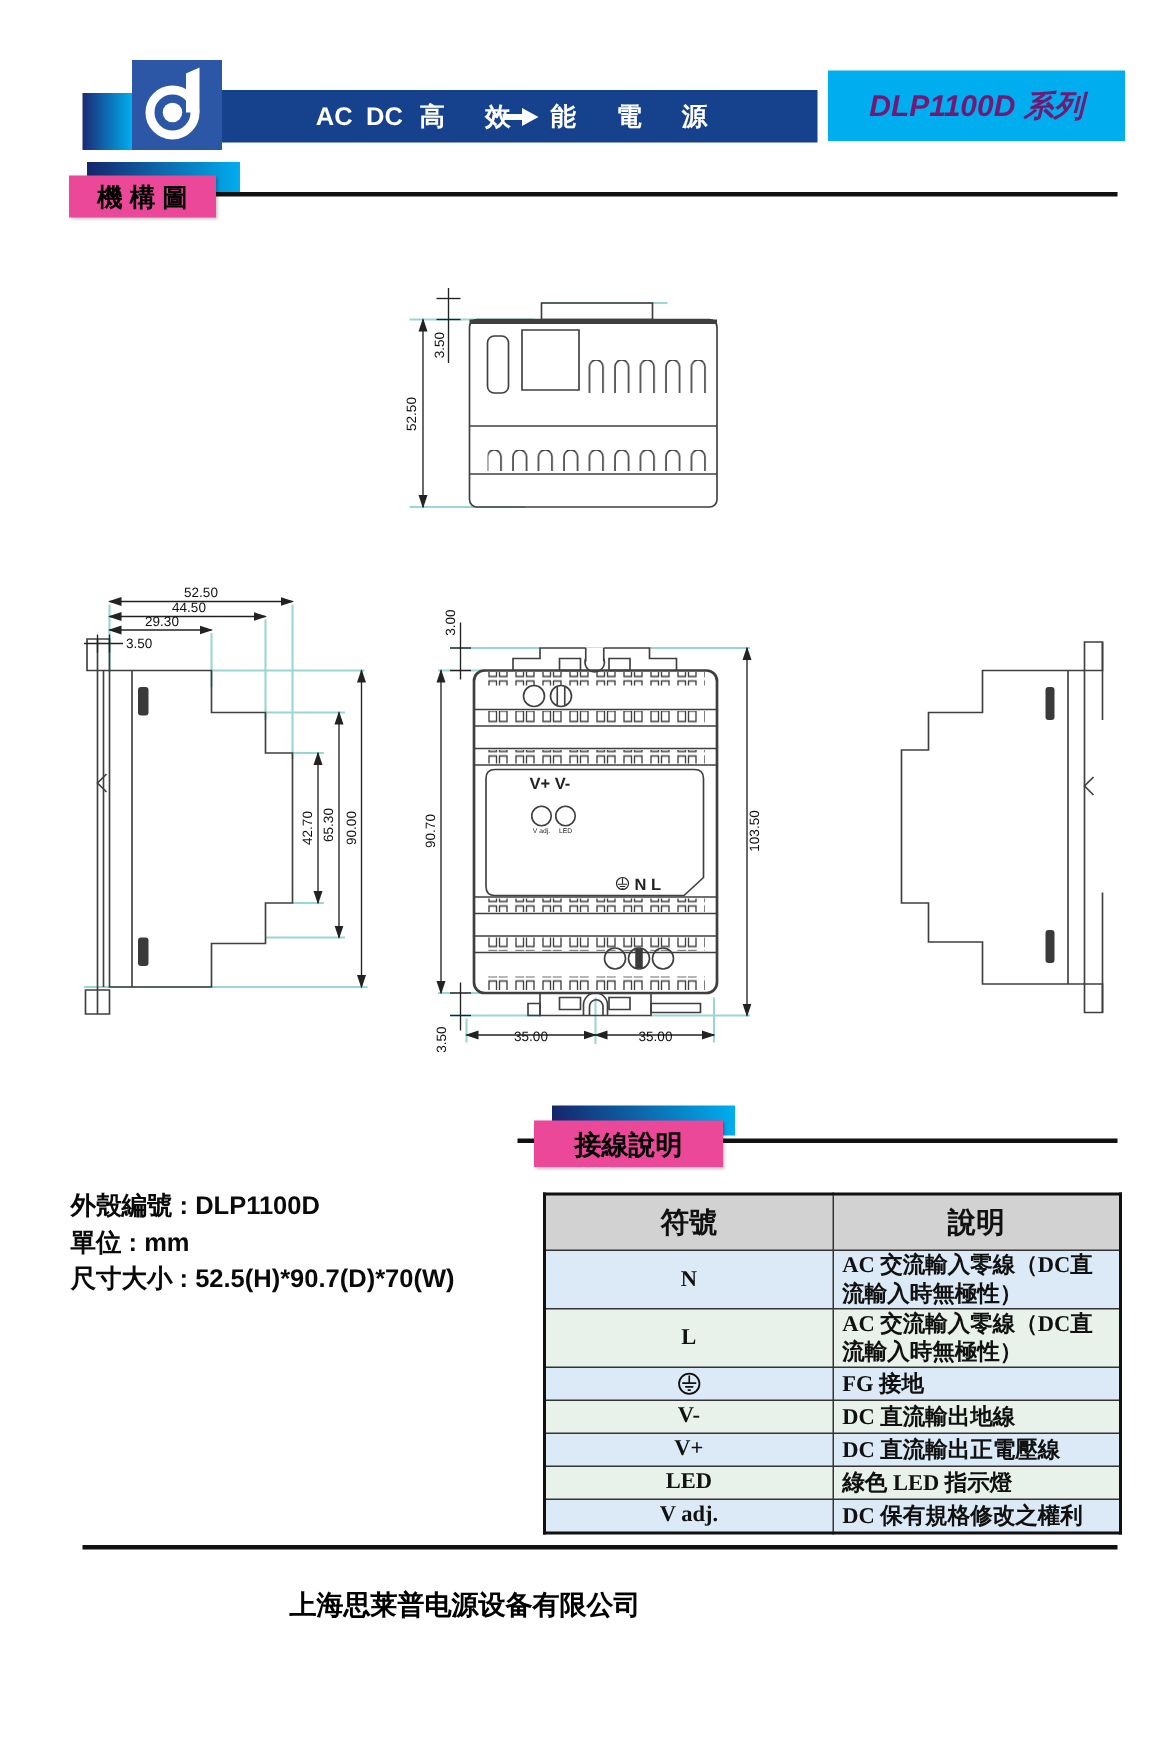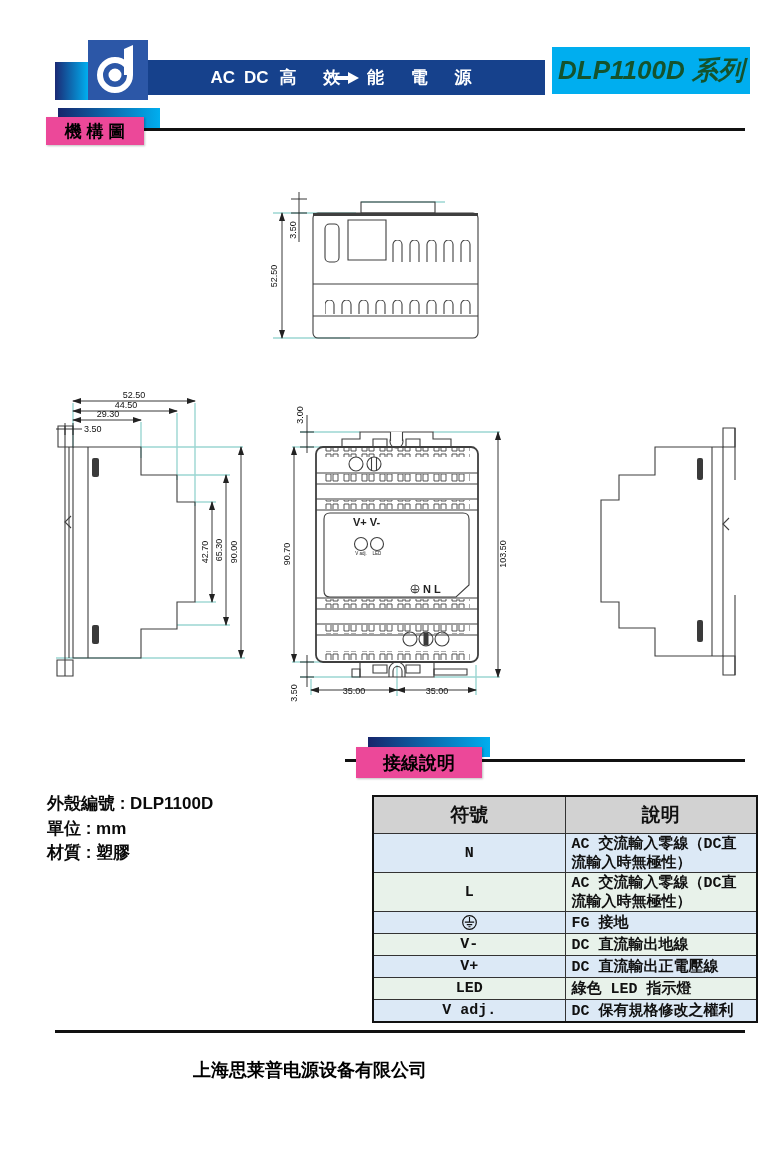--- a/index.html
+++ b/index.html
@@ -7,39 +7,39 @@
         font-family:"Liberation Sans","DejaVu Sans",sans-serif;color:#111;}
   .abs{position:absolute;}
 
   
   .logo-grad{left:55px;top:62px;width:33px;height:38px;background:linear-gradient(90deg,#1b2a75,#00aeef);}
   .logo-box{left:88px;top:40px;width:60px;height:60px;background:#2c57a7;}
   .titlebar{left:148px;top:60px;width:397px;height:35px;background:#16418c;display:flex;align-items:center;justify-content:center;gap:9px;}
   .titlebar span{color:#fff;font-weight:bold;font-size:17px;}
   .titlebar .cjk{letter-spacing:11px;margin-left:2px;}
   .badge{left:552px;top:47px;width:198px;height:47px;background:#00aeef;display:flex;align-items:center;justify-content:center;}
-  .badge span{color:#14532d;font-weight:bold;font-style:italic;font-size:26px;letter-spacing:0px;}
+  .badge span{color:#701a75;font-weight:bold;font-style:italic;font-size:20px;letter-spacing:0px;}
 
   
   .sec-bar{height:20px;background:linear-gradient(90deg,#17256b,#00aeef);}
   .sec-box{background:#ec4899;color:#000;font-weight:bold;display:flex;align-items:center;justify-content:center;box-shadow:1px 1px 2px rgba(0,0,0,.25);}
   .rule{background:#111;}
 
   
   svg{position:absolute;overflow:visible;}
   .dwg path,.dwg rect,.dwg line,.dwg circle,.dwg polyline{vector-effect:non-scaling-stroke;}
   .dim-t{font-size:9px;fill:#111;font-family:"Liberation Sans",sans-serif;}
   .lbl{fill:#222;font-family:"Liberation Sans",sans-serif;}
 
   
   .pinfo{left:47px;top:792px;font-size:17px;font-weight:bold;line-height:24.5px;color:#0a0a0a;}
 
   
-  table.wt{position:absolute;left:372px;top:795px;width:386px;border-collapse:collapse;table-layout:fixed;
-           border:2px solid #111;font-family:Liberation Mono, monospace;}
+  table.wt{position:absolute;left:362px;top:795px;width:386px;border-collapse:collapse;table-layout:fixed;
+           border:2px solid #111;font-family:Liberation Serif, serif;}
   table.wt th,table.wt td{border:1px solid #333;padding:0 6px;}
   table.wt th{height:36px;background:#d2d2d2;font-size:19px;}
   table.wt td{height:21px;font-weight:bold;font-size:15px;}
   table.wt td.sym{text-align:center;width:66px;font-weight:bold;}
   tr.blue td{background:#dce9f6;}
   tr.green td{background:#e8f2ea;}
 
   
   .notice{left:55px;top:997px;width:690px;text-align:center;color:#ed1c24;font-weight:bold;font-size:17px;}
   .company{left:193px;top:1058px;font-weight:bold;font-size:18px;color:#000;}
@@ -292,21 +292,21 @@
 
   <div class="abs rule" style="left:345px;top:759px;width:400px;height:3px;"></div>
   <div class="abs sec-bar" style="left:368px;top:737px;width:122px;"></div>
   <div class="abs sec-box" style="left:356px;top:747px;width:126px;height:31px;font-size:18px;">
     <span>接線說明</span>
   </div>
 
   <div class="abs pinfo">
     <div>外殼編號  : DLP1100D</div>
     <div>單位 : mm</div>
-    <div>材質 : 塑膠</div>
+    <div>尺寸大小 : 52.5(H)*90.7(D)*70(W)</div>
   </div>
 
   <table class="wt">
     <tbody>
         <tr>
       <th class="sym">符號</th>
       <th>說明</th>
     </tr>
     <tr class="blue">
       <td class="sym">N</td>

